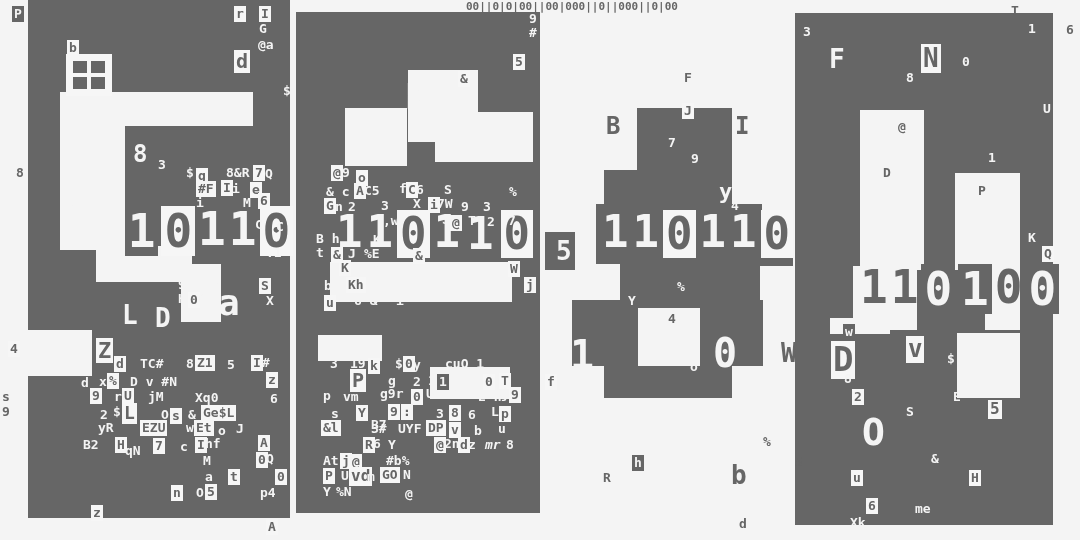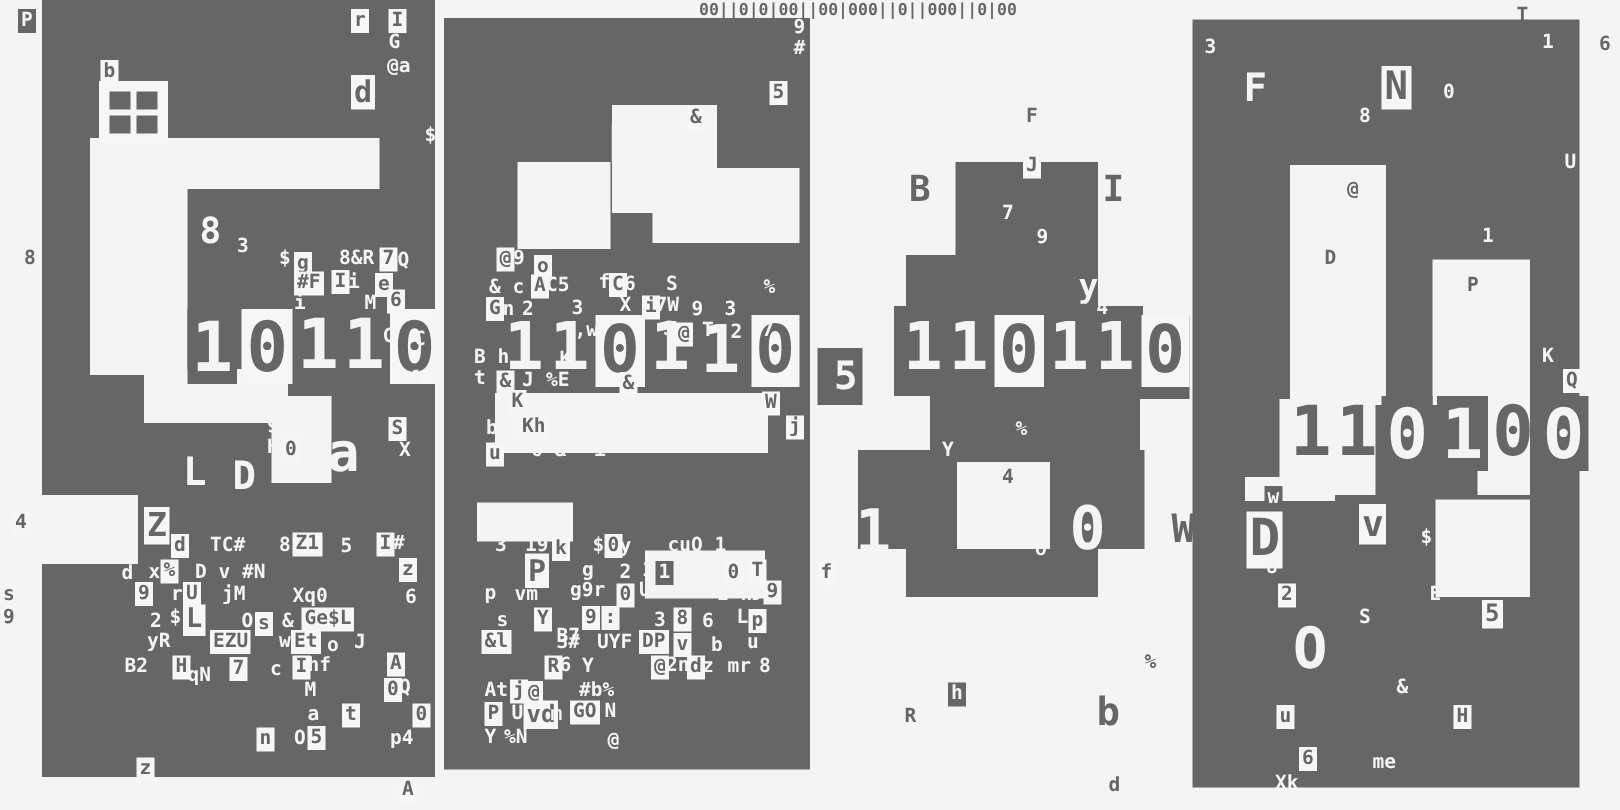--- a/index.html
+++ b/index.html
@@ -313,21 +313,21 @@
       <div class="glyph s-bd" style="left: 449px; top: 422px;">v</div>
       <div class="glyph s-l" style="left: 474px; top: 424px;">b</div>
       <div class="glyph s-l" style="left: 498px; top: 422px;">u</div>
       <div class="glyph s-bd" style="left: 363px; top: 437px;">R</div>
       <div class="glyph s-l" style="left: 373px; top: 437px;">6</div>
       <div class="glyph s-l" style="left: 388px; top: 438px;">Y</div>
       <div class="glyph s-bd" style="left: 434px; top: 437px;">@</div>
       <div class="glyph s-l" style="left: 444px; top: 437px;">2n</div>
       <div class="glyph s-bd" style="left: 458px; top: 437px;">d</div>
       <div class="glyph s-l" style="left: 468px; top: 438px;">z</div>
-      <div class="glyph s-bl" style="left: 483px; top: 437px;">mr</div>
+      <div class="glyph s-bl" style="left: 483px; top: 437px; font-style: italic;">mr</div>
       <div class="glyph s-l" style="left: 506px; top: 438px;">8</div>
       <div class="glyph s-l" style="left: 323px; top: 454px;">At</div>
       <div class="glyph s-bd" style="left: 340px; top: 453px;">j</div>
       <div class="glyph s-bd" style="left: 350px; top: 454px;">@</div>
       <div class="glyph s-l" style="left: 386px; top: 454px;">#b%</div>
       <div class="glyph s-bd" style="left: 323px; top: 468px;">P</div>
       <div class="glyph s-l" style="left: 341px; top: 469px;">U</div>
       <div class="glyph s-bd" style="left: 349px; top: 467px; font-size: 16px;">vd</div>
       <div class="glyph s-l" style="left: 367px; top: 470px;">m</div>
       <div class="glyph s-bd" style="left: 380px; top: 467px;">GO</div>

